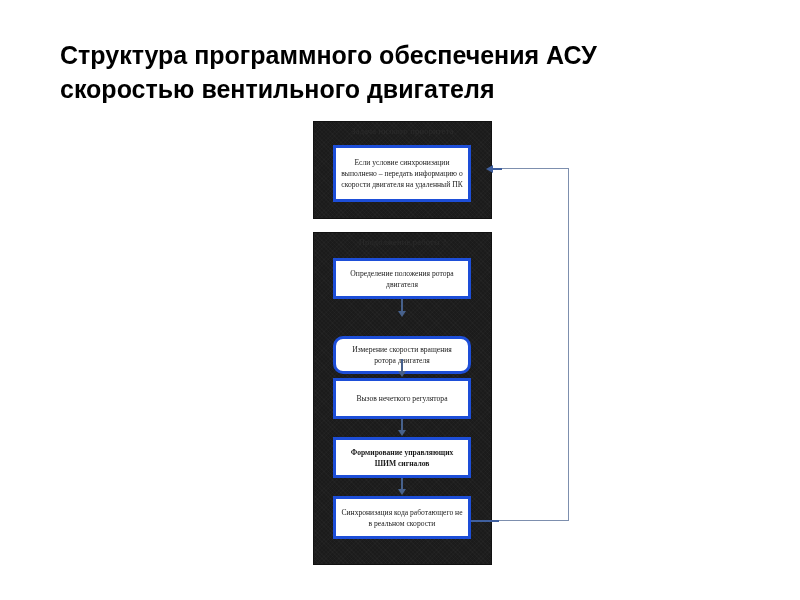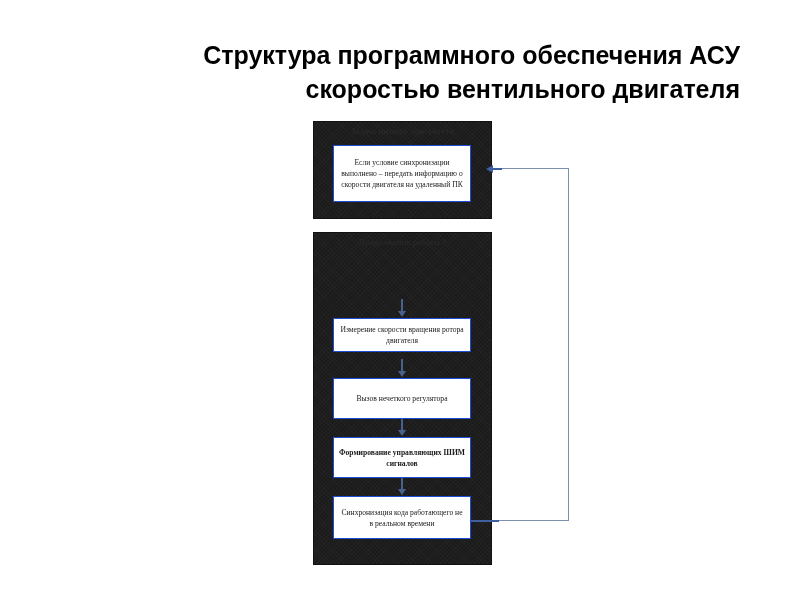--- a/index.html
+++ b/index.html
@@ -15,21 +15,21 @@
     overflow: hidden;
     font-family: "Liberation Sans", sans-serif;
   }
 
   
   #title {
     position: absolute;
     left: 60px;
     top: 38px;
     width: 680px;
-    text-align: right;
+    text-align: left;
     font-family: "Liberation Sans", sans-serif;
     font-size: 25px;
     font-weight: bold;
     line-height: 34px;
     color: #000000;
     letter-spacing: 0px;
   }
   #title .line { display: block; white-space: nowrap; }
 
   
@@ -64,37 +64,37 @@
     color: #2c2c2c;
     letter-spacing: 0.2px;
     white-space: nowrap;
     overflow: hidden;
   }
 
   
   .node {
     position: absolute;
     background: #ffffff;
-    border: 1px solid #1d4ed8;
+    border: 3px solid #1d4ed8;
     box-sizing: border-box;
     display: flex;
     align-items: center;
     justify-content: center;
     text-align: center;
     font-family: "Liberation Serif", serif;
     font-size: 7.6px;
     line-height: 11px;
     color: #1a1a1a;
     padding: 16px 5px;
   }
   .node span { display: block; }
 
   #node-sync      { left: 333px; top: 145px; width: 138px; height: 57px; }
   #node-pos       { left: 333px; top: 258px; width: 138px; height: 41px; }
-  #node-speed     { left: 333px; top: 318px; width: 138px; height: 27px; }
+  #node-speed     { left: 333px; top: 336px; width: 138px; height: 27px; border-radius: 10px; }
   #node-fuzzy     { left: 333px; top: 378px; width: 138px; height: 41px; align-items: center; }
   #node-pwm       { left: 333px; top: 437px; width: 138px; height: 41px; font-weight: bold; }
   #node-nonrt     { left: 333px; top: 496px; width: 138px; height: 43px; }
 
   
   .conn-v {
     position: absolute;
     width: 2px;
     background: #4a6severe;
     background: #47618c;
@@ -136,31 +136,34 @@
   </div>
 
   <div class="node" id="node-sync">
     <span>Если условие синхронизации выполнено – передать информацию о скорости двигателя на удаленный ПК</span>
   </div>
 
   <div class="panel" id="panel-main">
     <div class="panel-header">Продолжение работы ?</div>
   </div>
 
+  <div class="node" id="node-pos">
+    <span>Определение положения ротора двигателя</span>
+  </div>
   <div class="node" id="node-speed">
     <span>Измерение скорости вращения ротора двигателя</span>
   </div>
   <div class="node" id="node-fuzzy">
     <span>Вызов нечеткого регулятора</span>
   </div>
   <div class="node" id="node-pwm">
     <span>Формирование управляющих ШИМ сигналов</span>
   </div>
   <div class="node" id="node-nonrt">
-    <span>Синхронизация кода работающего не в реальном времени</span>
+    <span>Синхронизация кода работающего не в реальном скорости</span>
   </div>
 
   <div class="conn-v" style="left:401px; top:299px; height:13px;"></div>
   <div class="arrow-down" style="left:398px; top:311px;"></div>
 
   <div class="conn-v" style="left:401px; top:359px; height:13px;"></div>
   <div class="arrow-down" style="left:398px; top:371px;"></div>
 
   <div class="conn-v" style="left:401px; top:419px; height:12px;"></div>
   <div class="arrow-down" style="left:398px; top:430px;"></div>

